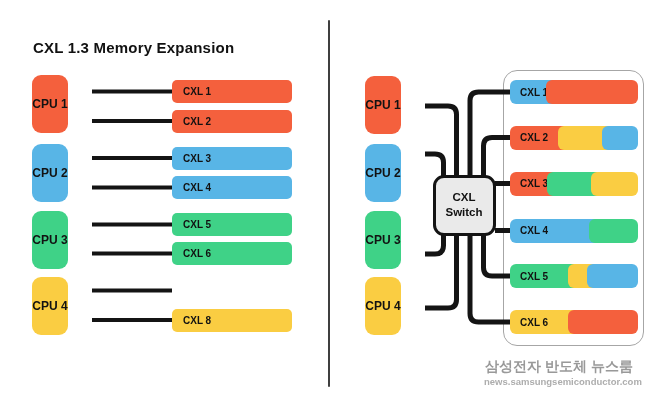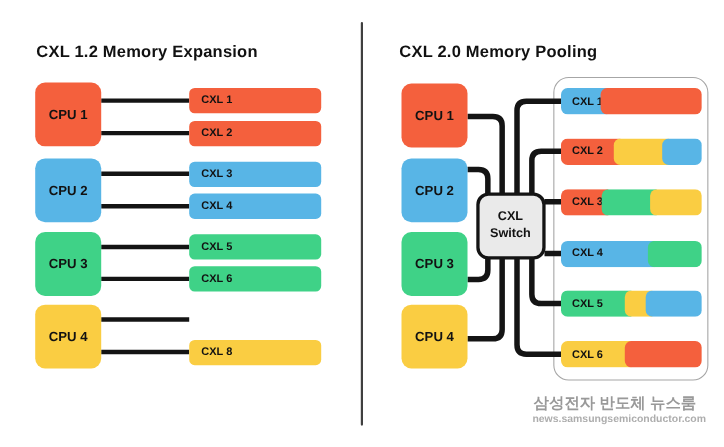--- a/index.html
+++ b/index.html
@@ -10,21 +10,21 @@
   #canvas *{box-sizing:border-box;}
   .title{
     position:absolute;margin:0;font-size:15px;font-weight:700;color:#111;
     letter-spacing:.2px;z-index:2;white-space:nowrap;
   }
   #left-title{left:33px;top:39px;}
   #right-title{left:363px;top:39px;}
   .divider{position:absolute;left:327.5px;top:20px;width:2px;height:367px;background:#3f3f3f;border-radius:1px;z-index:2;}
   #wires{position:absolute;left:0;top:0;z-index:1;}
   .cpu{
-    position:absolute;width:60px;height:58px;border-radius:9px;z-index:2;
+    position:absolute;width:36px;height:58px;border-radius:9px;z-index:2;
     display:flex;align-items:center;justify-content:center;
   }
   .cpu .lbl{font-size:12px;font-weight:700;color:#121212;white-space:nowrap;}
   .lbar{
     position:absolute;left:172px;width:120px;height:23px;border-radius:5px;z-index:2;
     display:flex;align-items:center;padding-left:11px;
   }
   .lbar .lbl,.rbar .lbl{font-size:10px;font-weight:700;color:#121212;white-space:nowrap;}
   .pool{
     position:absolute;left:503px;top:70px;width:141px;height:276px;background:#fff;
@@ -43,22 +43,21 @@
   }
   .switch .lbl{font-size:11.5px;font-weight:700;color:#121212;line-height:15px;}
   .footer{position:absolute;left:484px;top:357px;width:150px;text-align:center;z-index:2;}
   .footer .brand{font-size:14px;font-weight:700;color:#999999;line-height:19px;white-space:nowrap;}
   .footer .url{font-size:9.5px;font-weight:700;color:#adadad;line-height:12px;white-space:nowrap;}
 </style>
 </head>
 <body>
 
 <div id="canvas">
-  <h2 class="title" id="left-title">CXL 1.2 Memory Expansion</h2>
-  <h2 class="title" id="right-title">CXL 2.0 Memory Pooling</h2>
+  <h2 class="title" id="left-title">CXL 1.3 Memory Expansion</h2>
 
   <div class="divider"></div>
 
   <div class="pool"></div>
 
   <svg id="wires" width="658" height="406">
       <path d="M92 91.5 H172" fill="none" stroke="#141414" stroke-width="4"></path>
       <path d="M92 121 H172" fill="none" stroke="#141414" stroke-width="4"></path>
       <path d="M92 158 H172" fill="none" stroke="#141414" stroke-width="4"></path>
       <path d="M92 187.5 H172" fill="none" stroke="#141414" stroke-width="4"></path>

